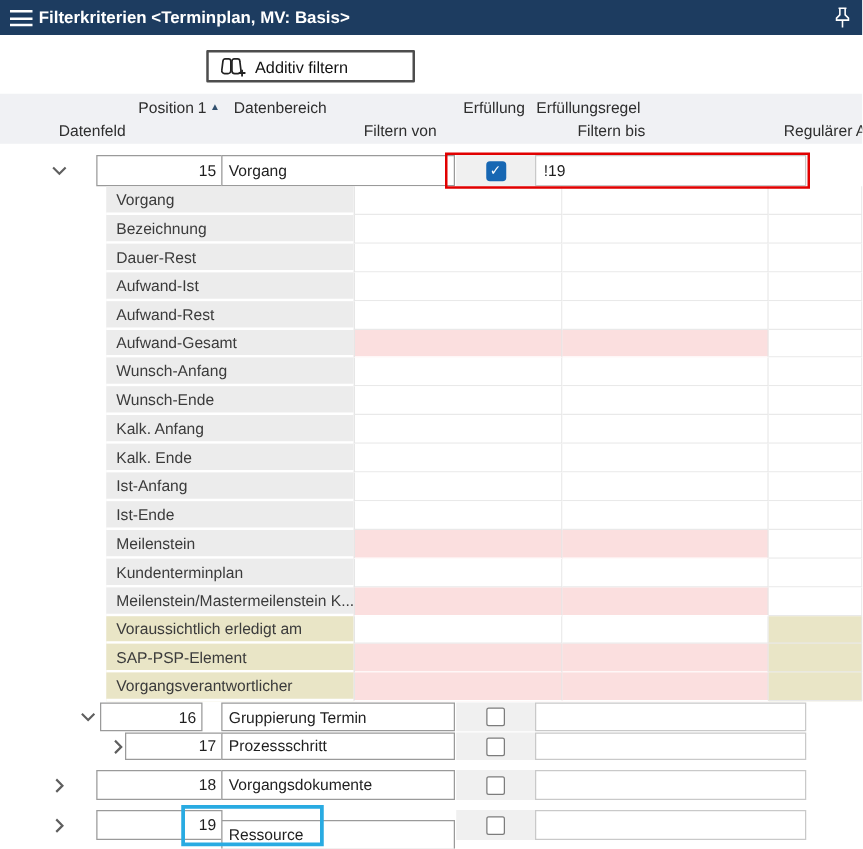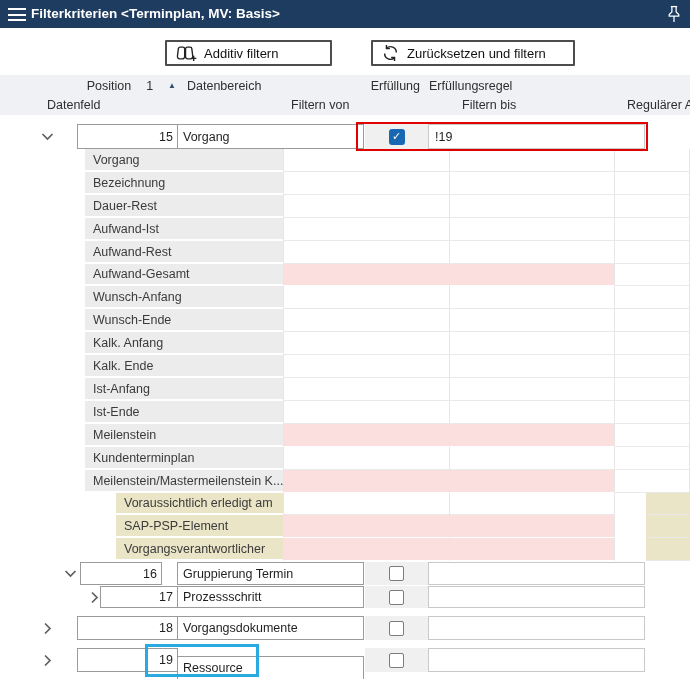--- a/index.html
+++ b/index.html
@@ -17,40 +17,40 @@
   
   .tbtn{position:absolute;top:40px;height:26px;box-sizing:border-box;background:#fff;
         border:2px solid #4d4d4d;border-radius:1px;display:flex;align-items:center;gap:7px;
         padding:0 8px;font-family:inherit;font-size:13px;color:#111;}
   .ticon{display:flex;align-items:center;}
 
   
   .hdr{position:absolute;left:0;top:75px;width:690px;height:40px;background:#f0f1f4;}
   .h1,.h2{position:absolute;height:20px;line-height:20px;font-size:12.5px;color:#2e2e2e;white-space:nowrap;}
   .h1{top:1px}.h2{top:20px}
-  .posgrp{left:0;width:178px;display:flex;justify-content:flex-end;align-items:center;gap:15px;box-sizing:border-box;padding-right:2px;}
+  .posgrp{left:0;width:178px;display:flex;justify-content:flex-end;align-items:center;gap:3px;box-sizing:border-box;padding-right:2px;}
   .sorttri{font-size:8px;color:#31506e;line-height:20px;}
 
   
   .chev{position:absolute;width:14px;display:flex;align-items:center;justify-content:center;cursor:pointer;}
   .box{position:absolute;box-sizing:border-box;background:#fff;border:1px solid #9a9a9a;
        display:flex;align-items:center;font-size:12.5px;color:#1f1f1f;overflow:hidden;white-space:nowrap;}
   .box.num{justify-content:flex-end;padding-right:4px;}
   .box.nm{padding-left:5px;}
   .cbcell{position:absolute;box-sizing:border-box;background:#f0f0f0;display:flex;align-items:center;justify-content:center;}
   .cb-on{width:16px;height:16px;background:var(--blue,#1767b3);border-radius:3px;color:#fff;
          display:flex;align-items:center;justify-content:center;font-family:"DejaVu Sans",sans-serif;font-size:11px;font-weight:bold;}
   .cb-off{width:15px;height:15px;box-sizing:border-box;background:#fff;border:1px solid #7c7c7c;border-radius:2px;}
   .valbox{position:absolute;box-sizing:border-box;background:#fff;border:1px solid #c9c9c9;
           display:flex;align-items:center;padding-left:6px;font-size:12.5px;color:#1f1f1f;}
   .lab{position:absolute;box-sizing:border-box;background:#ececec;border-bottom:2px solid #fff;
        display:flex;align-items:center;padding-left:8px;font-size:12.5px;color:#3b3b3b;overflow:hidden;white-space:nowrap;}
   .fcell{position:absolute;box-sizing:border-box;background:#fff;border-right:1px solid #e6e6e6;border-bottom:1px solid #e9e9e9;}
   .tint-pink{background:var(--pink,#fbdfdf) !important;border-bottom:1px solid #fff !important;}
-  .tint-khaki{background:var(--khaki,#e9e5c6) !important;margin-left:31px;}
+  .tint-khaki{background:var(--khaki,#e9e5c6) !important;}
   .lab.tint-khaki{border-bottom:2px solid #fff;}
   .ovl{position:absolute;box-sizing:border-box;z-index:6;pointer-events:none;}
   .red-ovl{border:2px solid var(--red,#e10000);}
   .cyan-ovl{border:3px solid var(--cyan,#29abe2);}
 </style>
 </head>
 <body>
 
 <div class="screen" style="--navy: #1d3c60; --blue: #1767b3; --red: #e10000; --cyan: #29abe2; --pink: #fbdfdf; --khaki: #e9e5c6;">
 
@@ -79,33 +79,20 @@
         <g fill="none" stroke="#222" stroke-width="1.5">
           <path d="M6.5 3.5 h2 a2 2 0 0 1 2 2 v8.5 a2.5 2.5 0 0 1 -2.5 2.5 h-3 a2.5 2.5 0 0 1 -2.5 -3 l1 -8 a2 2 0 0 1 2 -2 z"></path>
           <path d="M15.5 3.5 h-2 a2 2 0 0 0 -2 2 v8.5 a2.5 2.5 0 0 0 2.5 2.5 h3 a2.5 2.5 0 0 0 2.5 -3 l-1 -8 a2 2 0 0 0 -2 -2 z"></path>
           <path d="M20.5 13 v6 M17.5 16 h6" stroke-width="1.6"></path>
         </g>
       </svg>
     </span>
     <span>Additiv filtern</span>
   </button>
 
-  <button class="tbtn" style="left:371px;width:204px">
-    <span class="ticon">
-      <svg width="19" height="18" viewBox="0 0 20 20">
-        <g fill="none" stroke="#222" stroke-width="1.6">
-          <path d="M16.5 9.5 A6.5 6.5 0 0 0 5.5 4.8"></path>
-          <path d="M3.5 10.5 A6.5 6.5 0 0 0 14.5 15.2"></path>
-          <path d="M5.5 1.2 v3.8 h3.8"></path>
-          <path d="M14.5 18.8 v-3.8 h-3.8"></path>
-        </g>
-      </svg>
-    </span>
-    <span>Zurücksetzen und filtern</span>
-  </button>
 
   <div class="hdr">
     <div class="h1 posgrp">
       <span>Position</span>
       <span>1</span>
       <span class="sorttri">▲</span>
     </div>
     <div class="h1" style="left:187px">Datenbereich</div>
     <div class="h1" style="left:340px;width:80px;text-align:right">Erfüllung</div>
     <div class="h1" style="left:429px">Erfüllungsregel</div>

